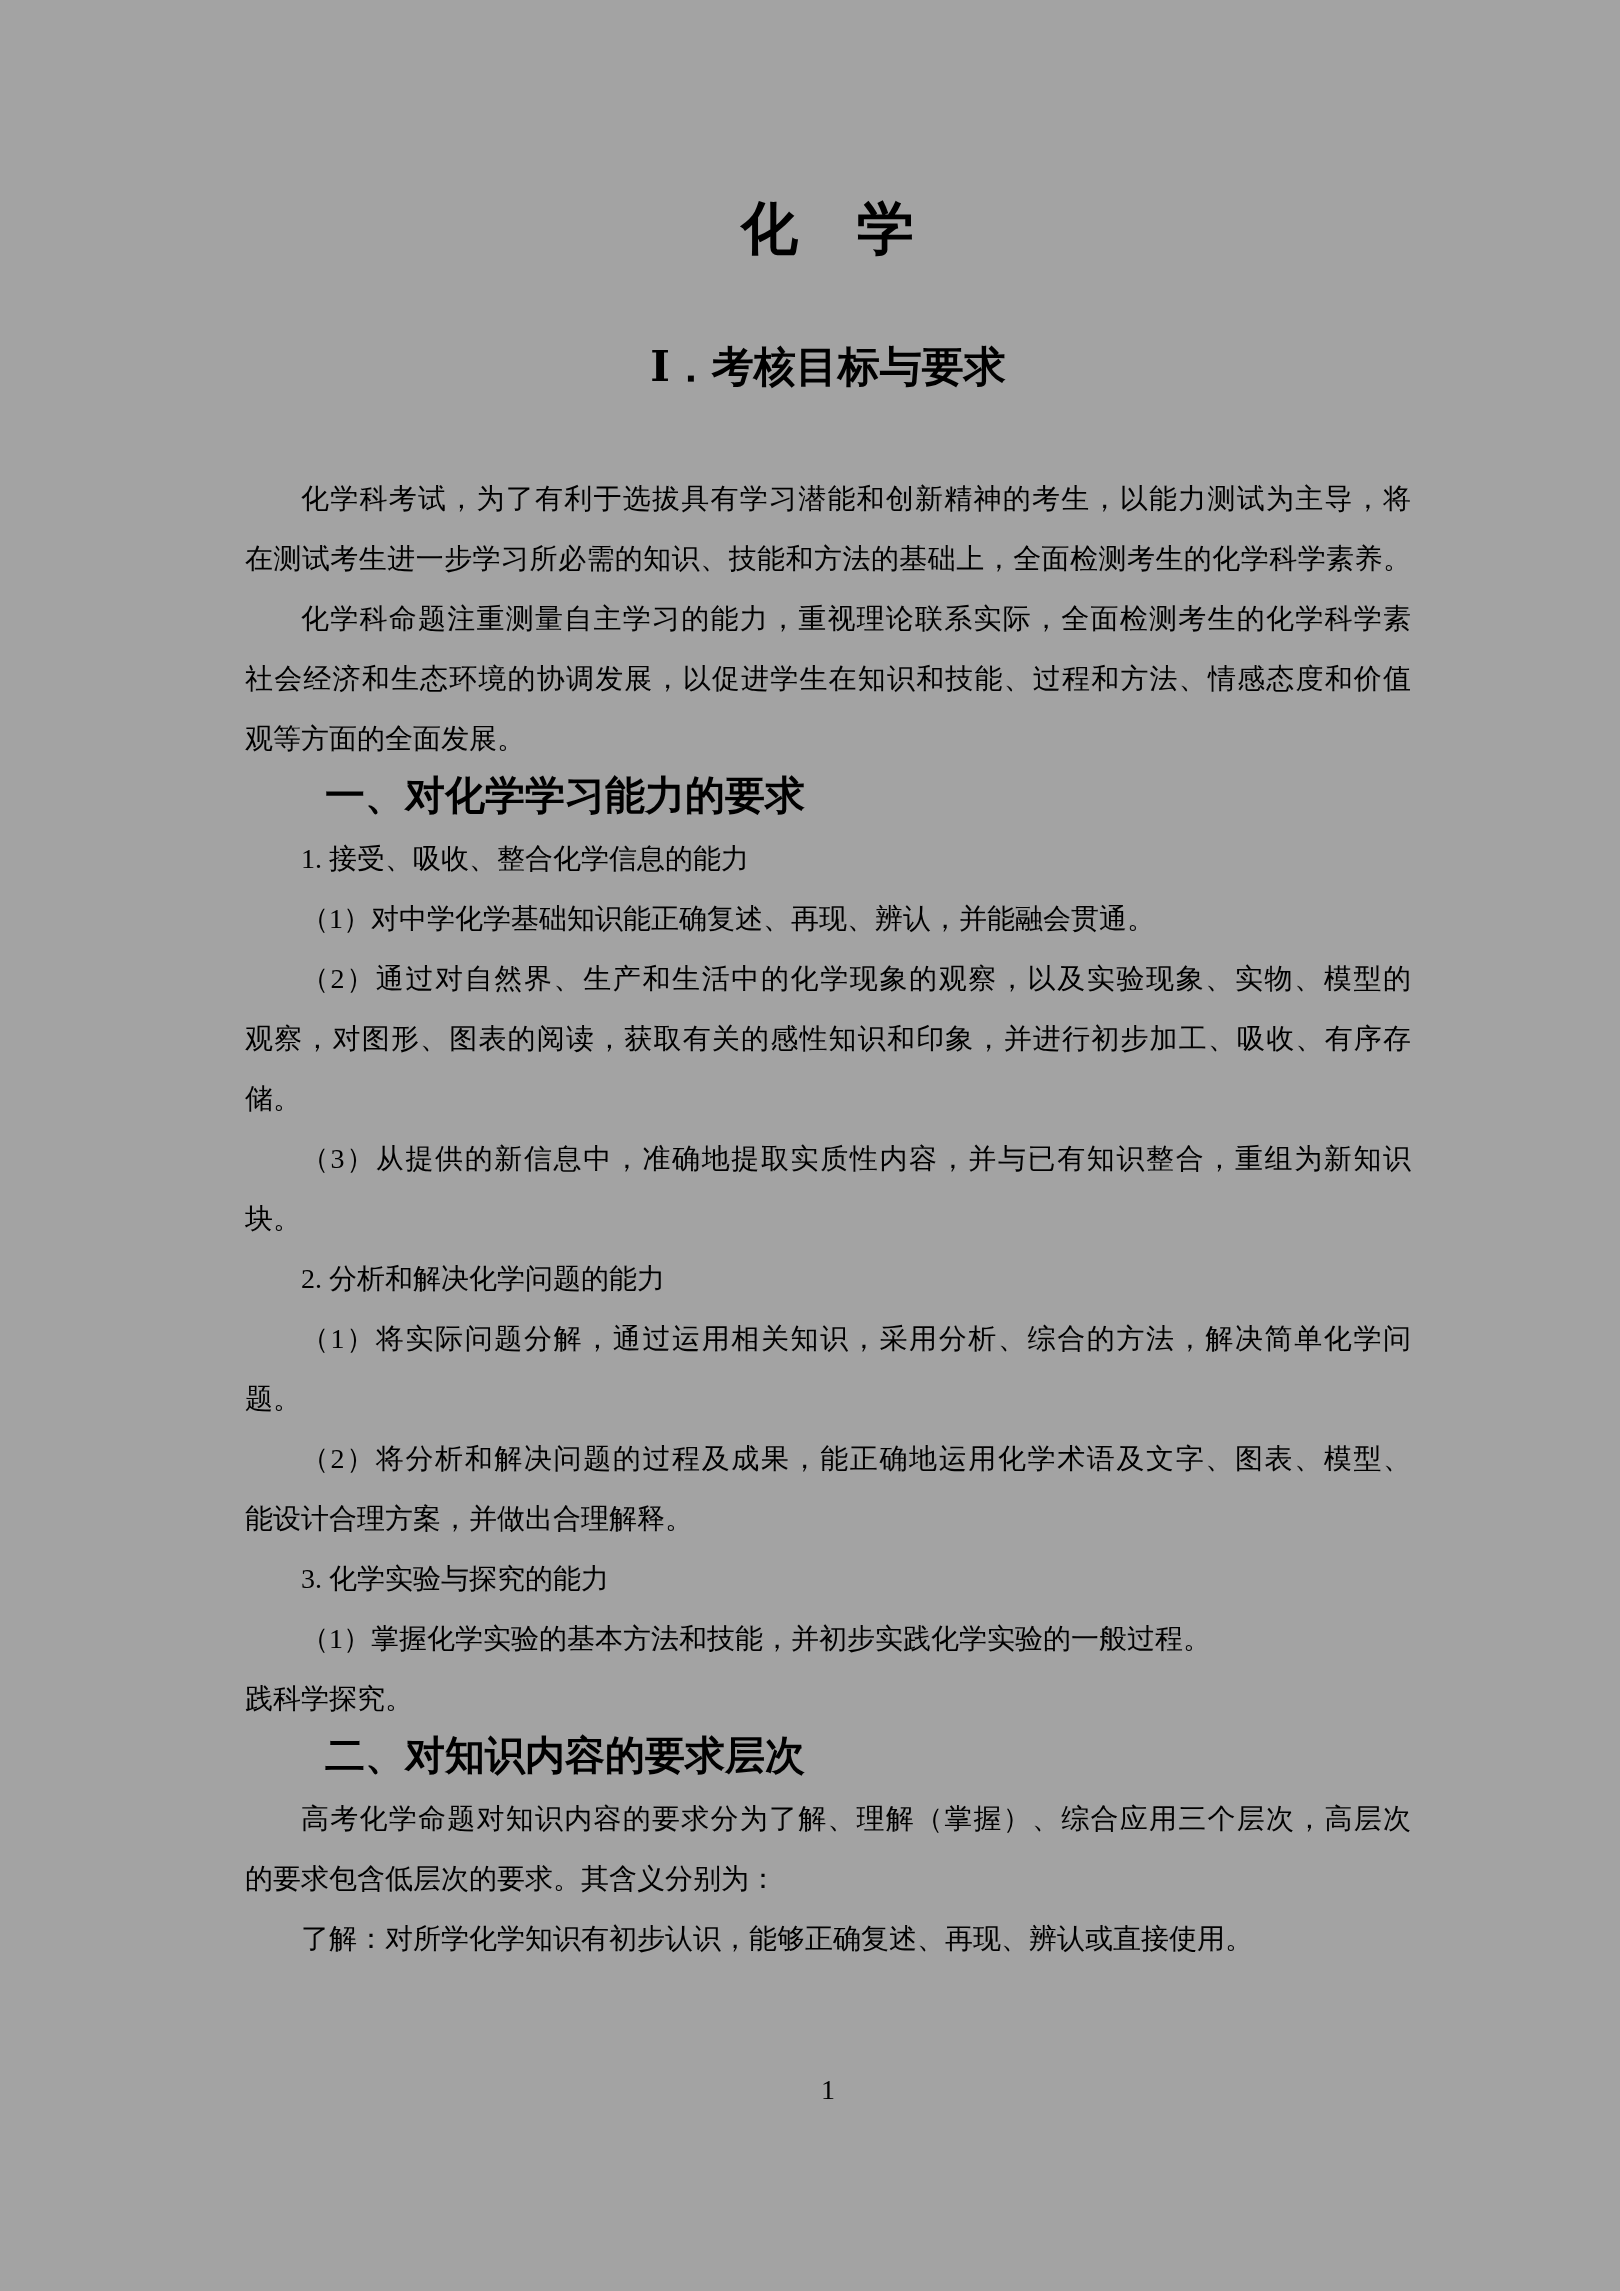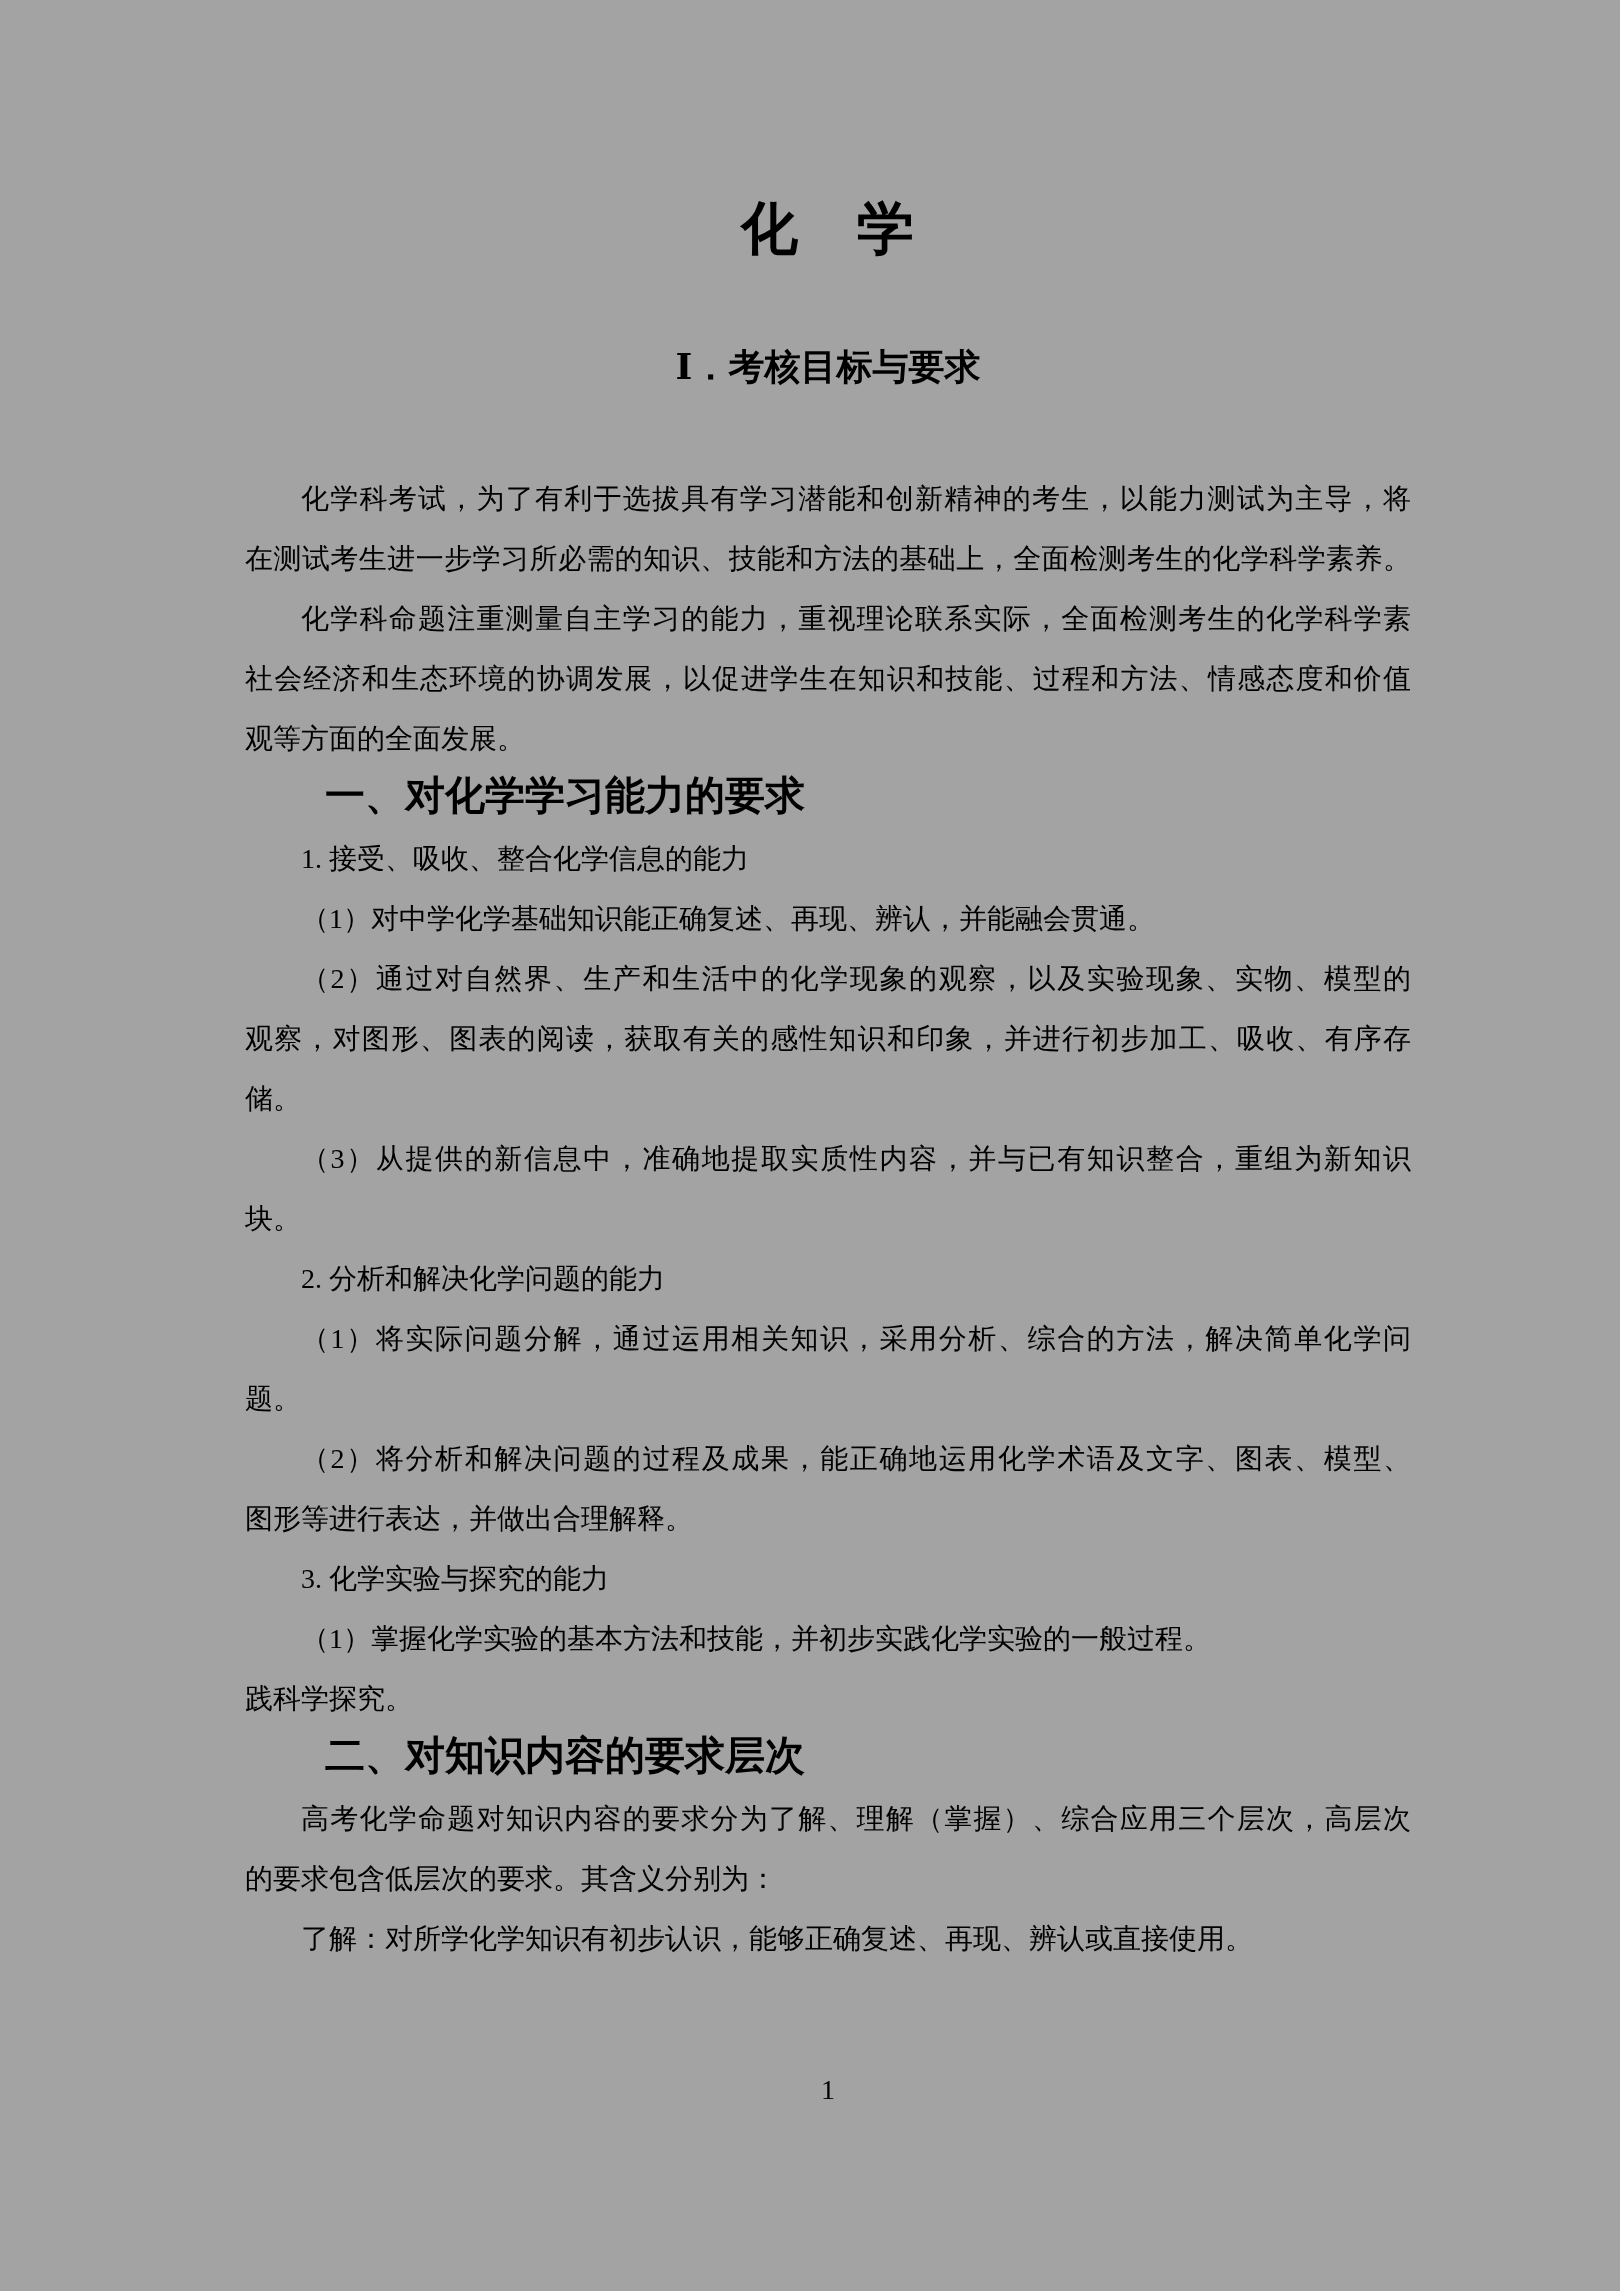--- a/index.html
+++ b/index.html
@@ -27,21 +27,21 @@
     line-height: 74px;
     letter-spacing: 1px;
   }
   .part-heading {
     position: absolute;
     top: 339px;
     left: 245px;
     width: 1166px;
     text-align: center;
     font-weight: 700;
-    font-size: 36px;
+    font-size: 42px;
     line-height: 57px;
   }
   .body-block {
     position: absolute;
     top: 469px;
     left: 245px;
     width: 1166px;
     font-size: 28px;
   }
   .ln {
@@ -93,21 +93,21 @@
     <div class="ln ind">（1）对中学化学基础知识能正确复述、再现、辨认，并能融会贯通。</div>
     <div class="ln ind just">（2）通过对自然界、生产和生活中的化学现象的观察，以及实验现象、实物、模型的</div>
     <div class="ln just">观察，对图形、图表的阅读，获取有关的感性知识和印象，并进行初步加工、吸收、有序存</div>
     <div class="ln">储。</div>
     <div class="ln ind just">（3）从提供的新信息中，准确地提取实质性内容，并与已有知识整合，重组为新知识</div>
     <div class="ln">块。</div>
     <div class="ln ind">2. 分析和解决化学问题的能力</div>
     <div class="ln ind just">（1）将实际问题分解，通过运用相关知识，采用分析、综合的方法，解决简单化学问</div>
     <div class="ln">题。</div>
     <div class="ln ind just">（2）将分析和解决问题的过程及成果，能正确地运用化学术语及文字、图表、模型、</div>
-    <div class="ln">图形等进行表达，并做出合理解释。</div>
+    <div class="ln">能设计合理方案，并做出合理解释。</div>
     <div class="ln ind">3. 化学实验与探究的能力</div>
     <div class="ln ind">（1）掌握化学实验的基本方法和技能，并初步实践化学实验的一般过程。</div>
     <div class="ln">践科学探究。</div>
     <div class="ln ind h2">二、对知识内容的要求层次</div>
     <div class="ln ind just">高考化学命题对知识内容的要求分为了解、理解（掌握）、综合应用三个层次，高层次</div>
     <div class="ln">的要求包含低层次的要求。其含义分别为：</div>
     <div class="ln ind">了解：对所学化学知识有初步认识，能够正确复述、再现、辨认或直接使用。</div>
   </div>
 
   <div class="page-number">1</div>

